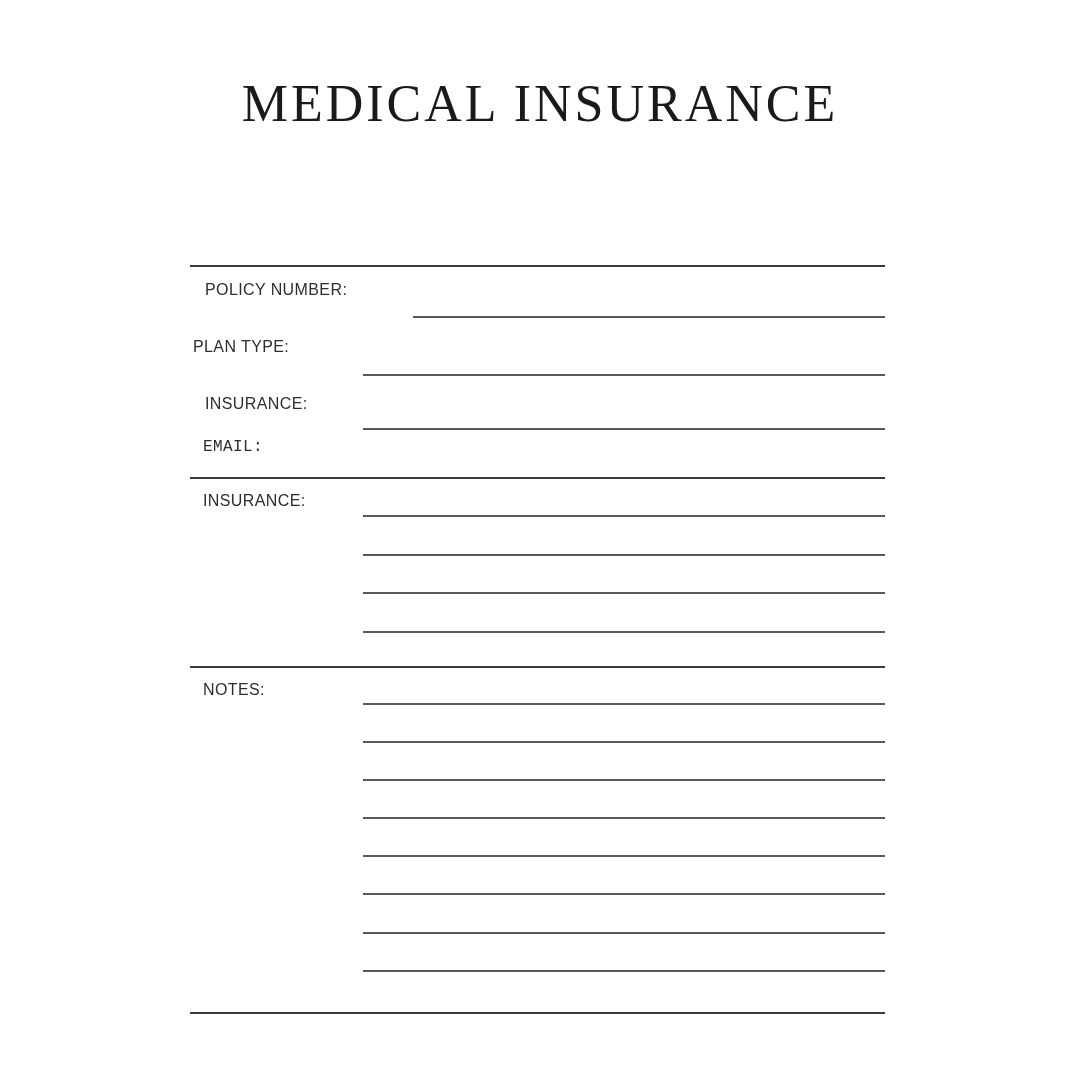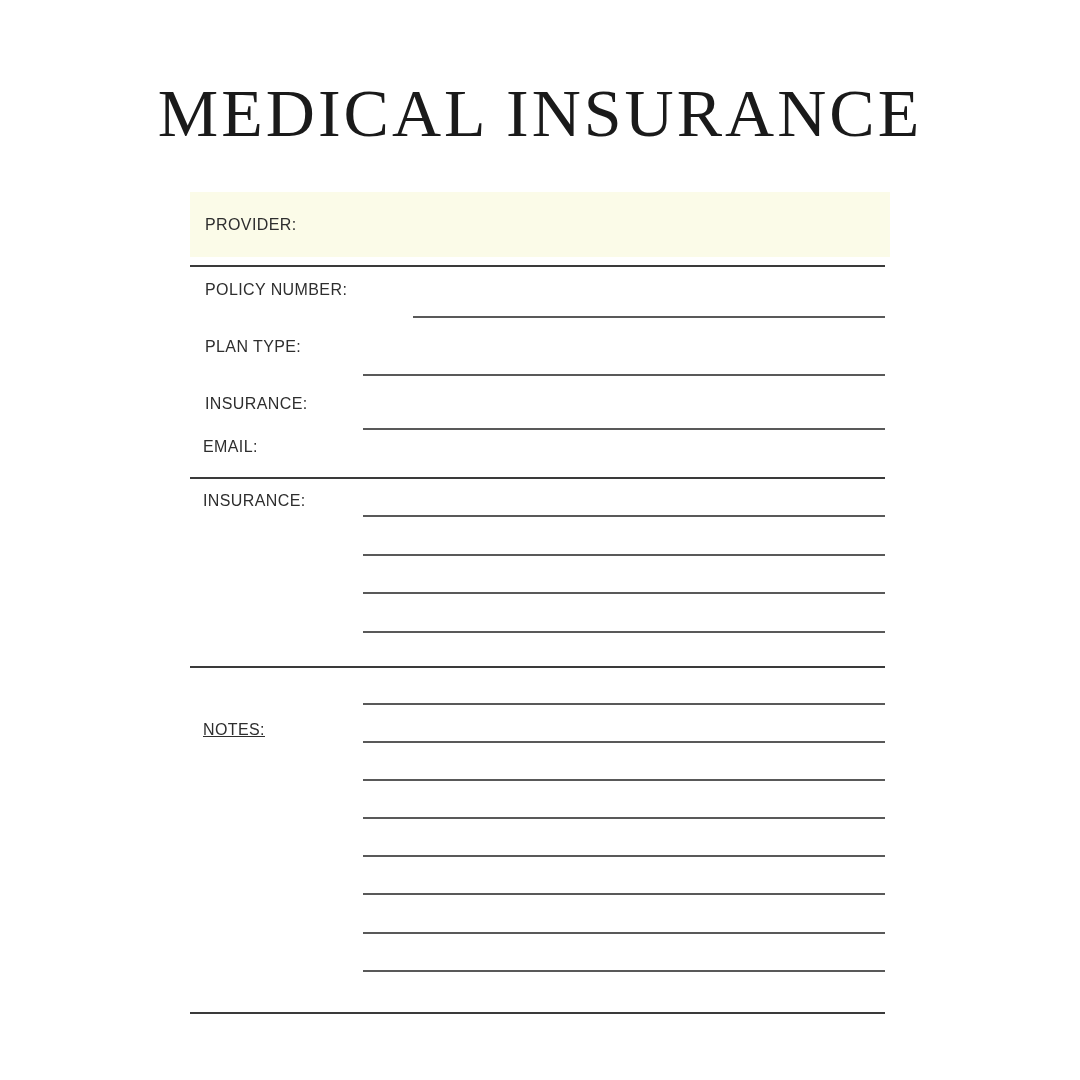--- a/index.html
+++ b/index.html
@@ -20,21 +20,21 @@
   }
   .title{
     position:absolute;
     top:74px;
     left:0;
     width:100%;
     margin:0;
     text-align:center;
     font-family:"Liberation Serif", serif;
     font-weight:400;
-    font-size:68px;
+    font-size:52px;
     letter-spacing:3px;
     color:var(--title);
   }
   .band{
     position:absolute;
     left:190px;
     top:192px;
     width:700px;
     height:65px;
     background:var(--highlight);
@@ -45,25 +45,25 @@
   }
   .label{
     font-size:16px;
     letter-spacing:0.4px;
     line-height:16px;
     color:var(--text);
     white-space:nowrap;
   }
   .abs-label{position:absolute;}
   .lbl-policy{left:205px;top:282px;}
-  .lbl-plan{left:205px;top:339px;}
+  .lbl-plan{left:193px;top:339px;}
   .lbl-telephone{left:205px;top:396px;}
-  .lbl-email{left:203px;top:439px;}
+  .lbl-email{left:203px;top:439px;font-family:Liberation Mono, monospace;}
   .lbl-coverage{left:203px;top:493px;}
-  .lbl-notes{left:203px;top:722px;text-decoration:underline;}
+  .lbl-notes{left:203px;top:682px;}
   .divider{
     position:absolute;
     left:190px;
     width:695px;
     height:2px;
     background:var(--divider);
   }
   .d1{top:265px;}
   .d2{top:477px;}
   .d3{top:666px;}
@@ -92,23 +92,20 @@
     background:var(--rule);
   }
 </style>
 </head>
 <body>
 
 <div class="page">
 
   <h1 class="title">MEDICAL INSURANCE</h1>
 
-  <div class="band">
-    <span class="label">PROVIDER:</span>
-  </div>
 
   <div class="divider d1"></div>
 
   <span class="label abs-label lbl-policy">POLICY NUMBER:</span>
   <div class="rule line-policy"></div>
 
   <span class="label abs-label lbl-plan">PLAN TYPE:</span>
   <div class="rule line-plan"></div>
 
   <span class="label abs-label lbl-telephone">INSURANCE:</span>

